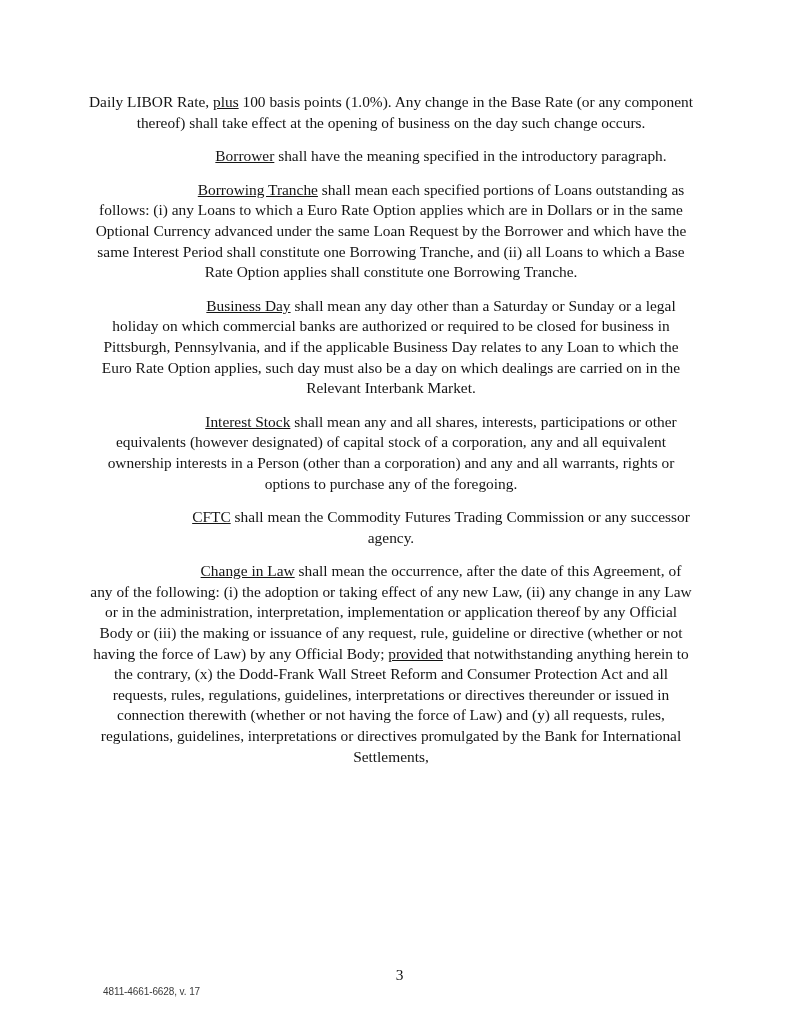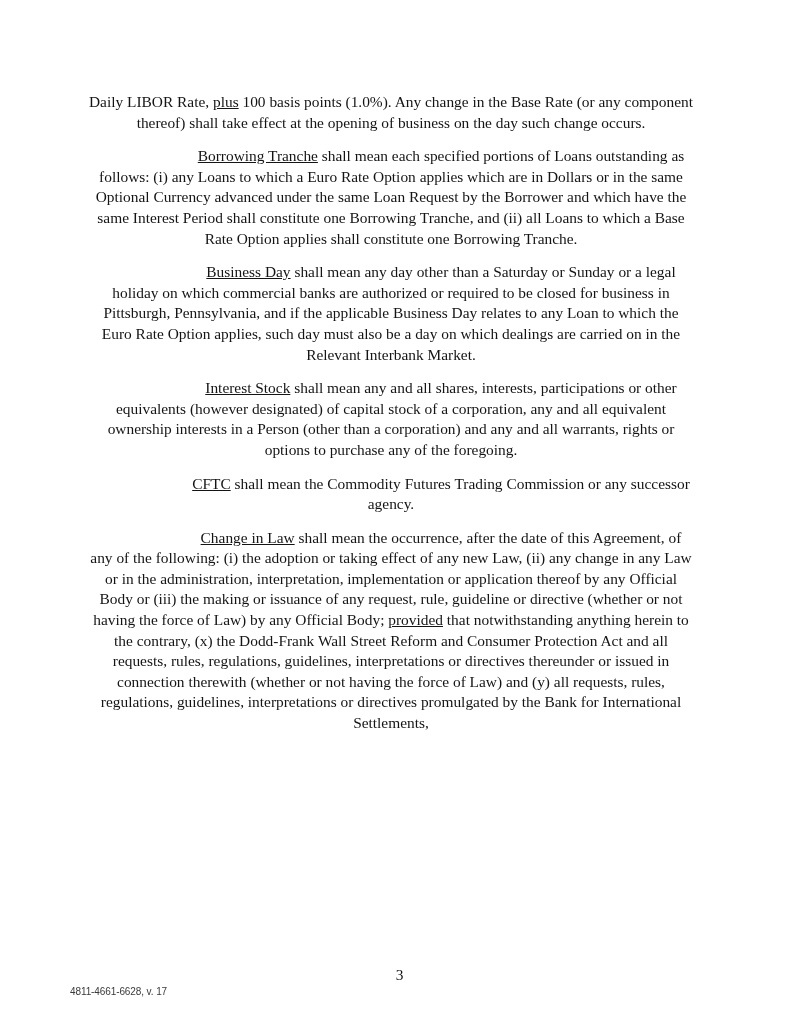--- a/index.html
+++ b/index.html
@@ -43,38 +43,39 @@
     left: 0;
     top: 966px;
     width: 799px;
     text-align: center;
     font-family: "Liberation Serif", "DejaVu Serif", serif;
     font-size: 15.4px;
     color: #141414;
   }
   .footer-docid {
     position: absolute;
-    left: 70px;
+    left: 103px;
     top: 986px;
     font-family: "Liberation Sans", "DejaVu Sans", sans-serif;
     font-size: 10px;
     letter-spacing: -0.1px;
     color: #3a3a3a;
   }
 </style>
 </head>
 <body>
 
 <div class="page">
 
   <div class="body-block">
 
     <p class="para"><span>Daily LIBOR Rate, </span><span class="term">plus</span><span> 100 basis points (1.0%).  Any change in the Base Rate (or any component thereof) shall take effect at the opening of business on the day such change occurs.</span></p>
 
 
+    <p class="para indented"><span class="term">Borrower</span><span> shall have the meaning specified in the introductory paragraph.</span></p>
 
 
     <p class="para indented"><span class="term">Borrowing Tranche</span><span> shall mean each specified portions of Loans outstanding as follows:  (i) any Loans to which a Euro Rate Option applies which are in Dollars or in the same Optional Currency advanced under the same Loan Request by the Borrower and which have the same Interest Period shall constitute one Borrowing Tranche, and (ii) all Loans to which a Base Rate Option applies shall constitute one Borrowing Tranche.</span></p>
 
     <p class="para indented"><span class="term">Business Day</span><span> shall mean any day other than a Saturday or Sunday or a legal holiday on which commercial banks are authorized or required to be closed for business in Pittsburgh, Pennsylvania, and if the applicable Business Day relates to any Loan to which the Euro Rate Option applies, such day must also be a day on which dealings are carried on in the Relevant Interbank Market.</span></p>
 
     <p class="para indented"><span class="term">Interest Stock</span><span> shall mean any and all shares, interests, participations or other equivalents (however designated) of capital stock of a corporation, any and all equivalent ownership interests in a Person (other than a corporation) and any and all warrants, rights or options to purchase any of the foregoing.</span></p>
 
 
 

